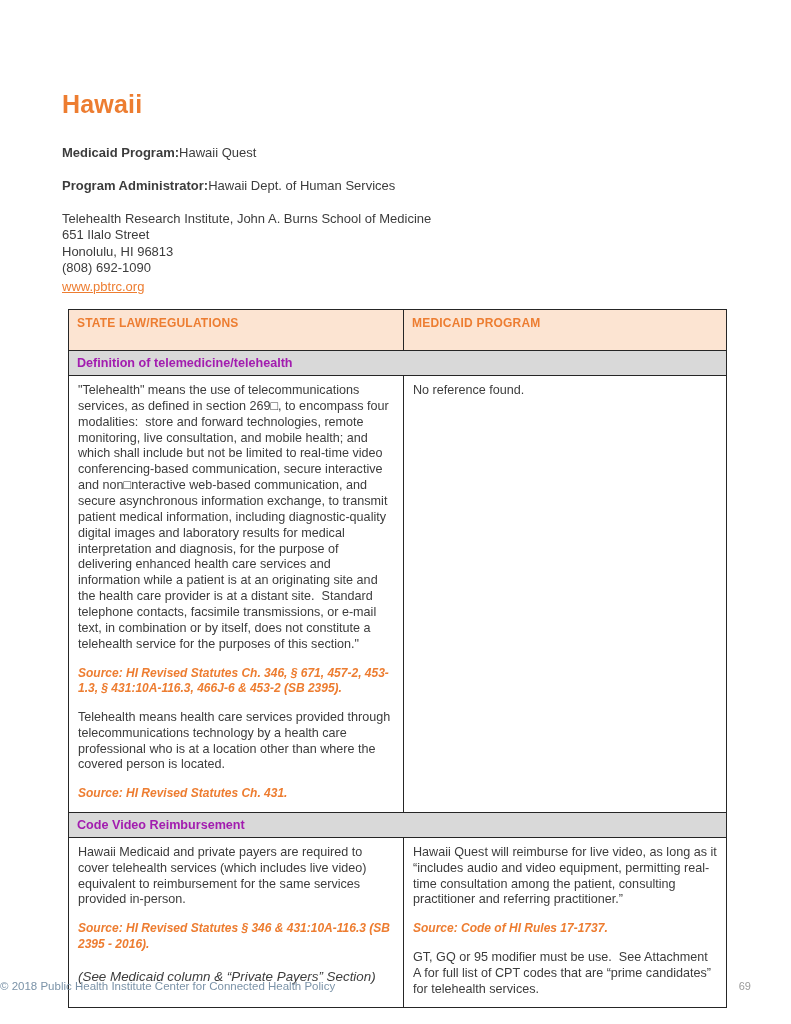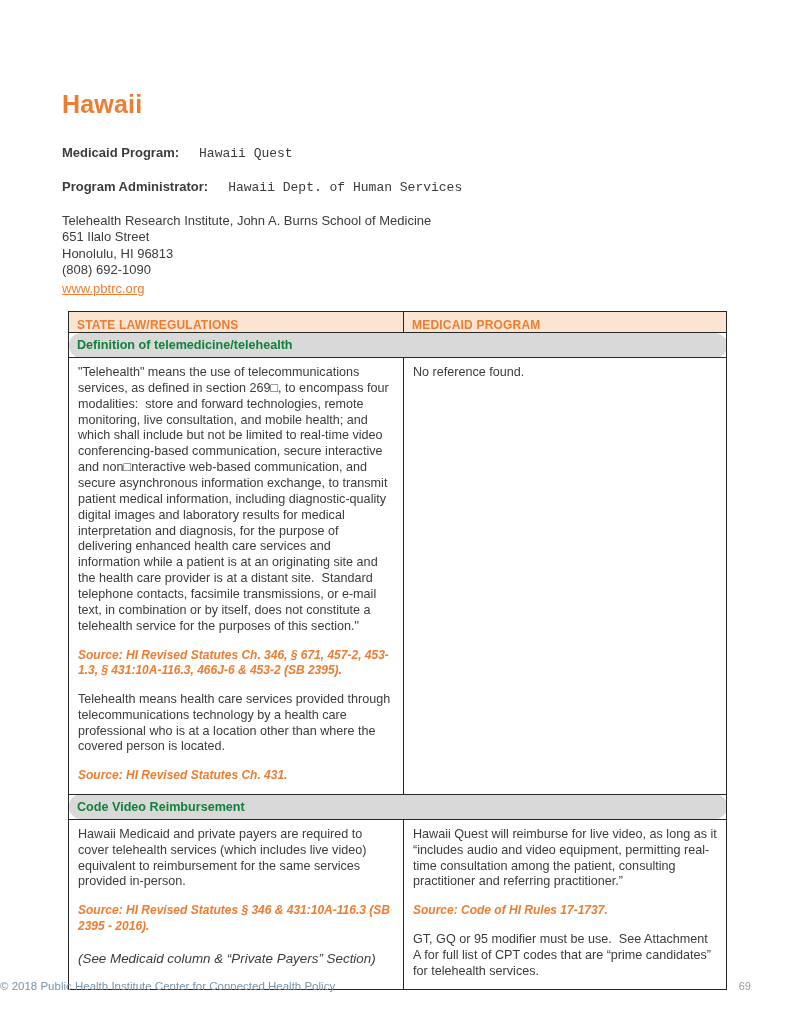--- a/index.html
+++ b/index.html
@@ -26,21 +26,21 @@
     margin: 0 0 26px 0;
     letter-spacing: 0.2px;
   }
   .field {
     font-size: 13px;
     margin: 0 0 17px 0;
     line-height: 16px;
     color: #3c3c3c;
   }
   .field .lbl { font-weight: bold; }
-  .field .val { margin-left: 20px; font-family: Liberation Mono, monospace; }
+  .field .val { margin-left: 0; }
   .rtrc { margin: 0 0 0 0; }
   .rtrc .lbl {
     font-weight: bold;
     font-size: 13px;
     line-height: 16.5px;
     margin: 0;
   }
   .rtrc .line {
     font-size: 13px;
     line-height: 16.4px;
@@ -62,30 +62,29 @@
   }
   table.policy th, table.policy td {
     border: 1px solid #262626;
   }
   th.colhead {
     background: #FCE4D2;
     color: #ED7D31;
     font-size: 12px;
     font-weight: bold;
     text-align: left;
-    padding: 6px 8px 0 8px;
+    padding: 6px 8px 20px 8px;
     letter-spacing: 0.2px;
   }
   td.band {
     background: #D9D9D9;
-    color: #15803d;
+    color: #a21caf;
     font-weight: bold;
     font-size: 12.6px;
     padding: 5px 8px;
-    border-radius: 12px;
   }
   td.cell {
     vertical-align: top;
     padding: 7px 9px 10px 9px;
     font-size: 12.6px;
     line-height: 1.26;
     background: #ffffff;
   }
   .para {
     margin: 0 0 13px 0;

